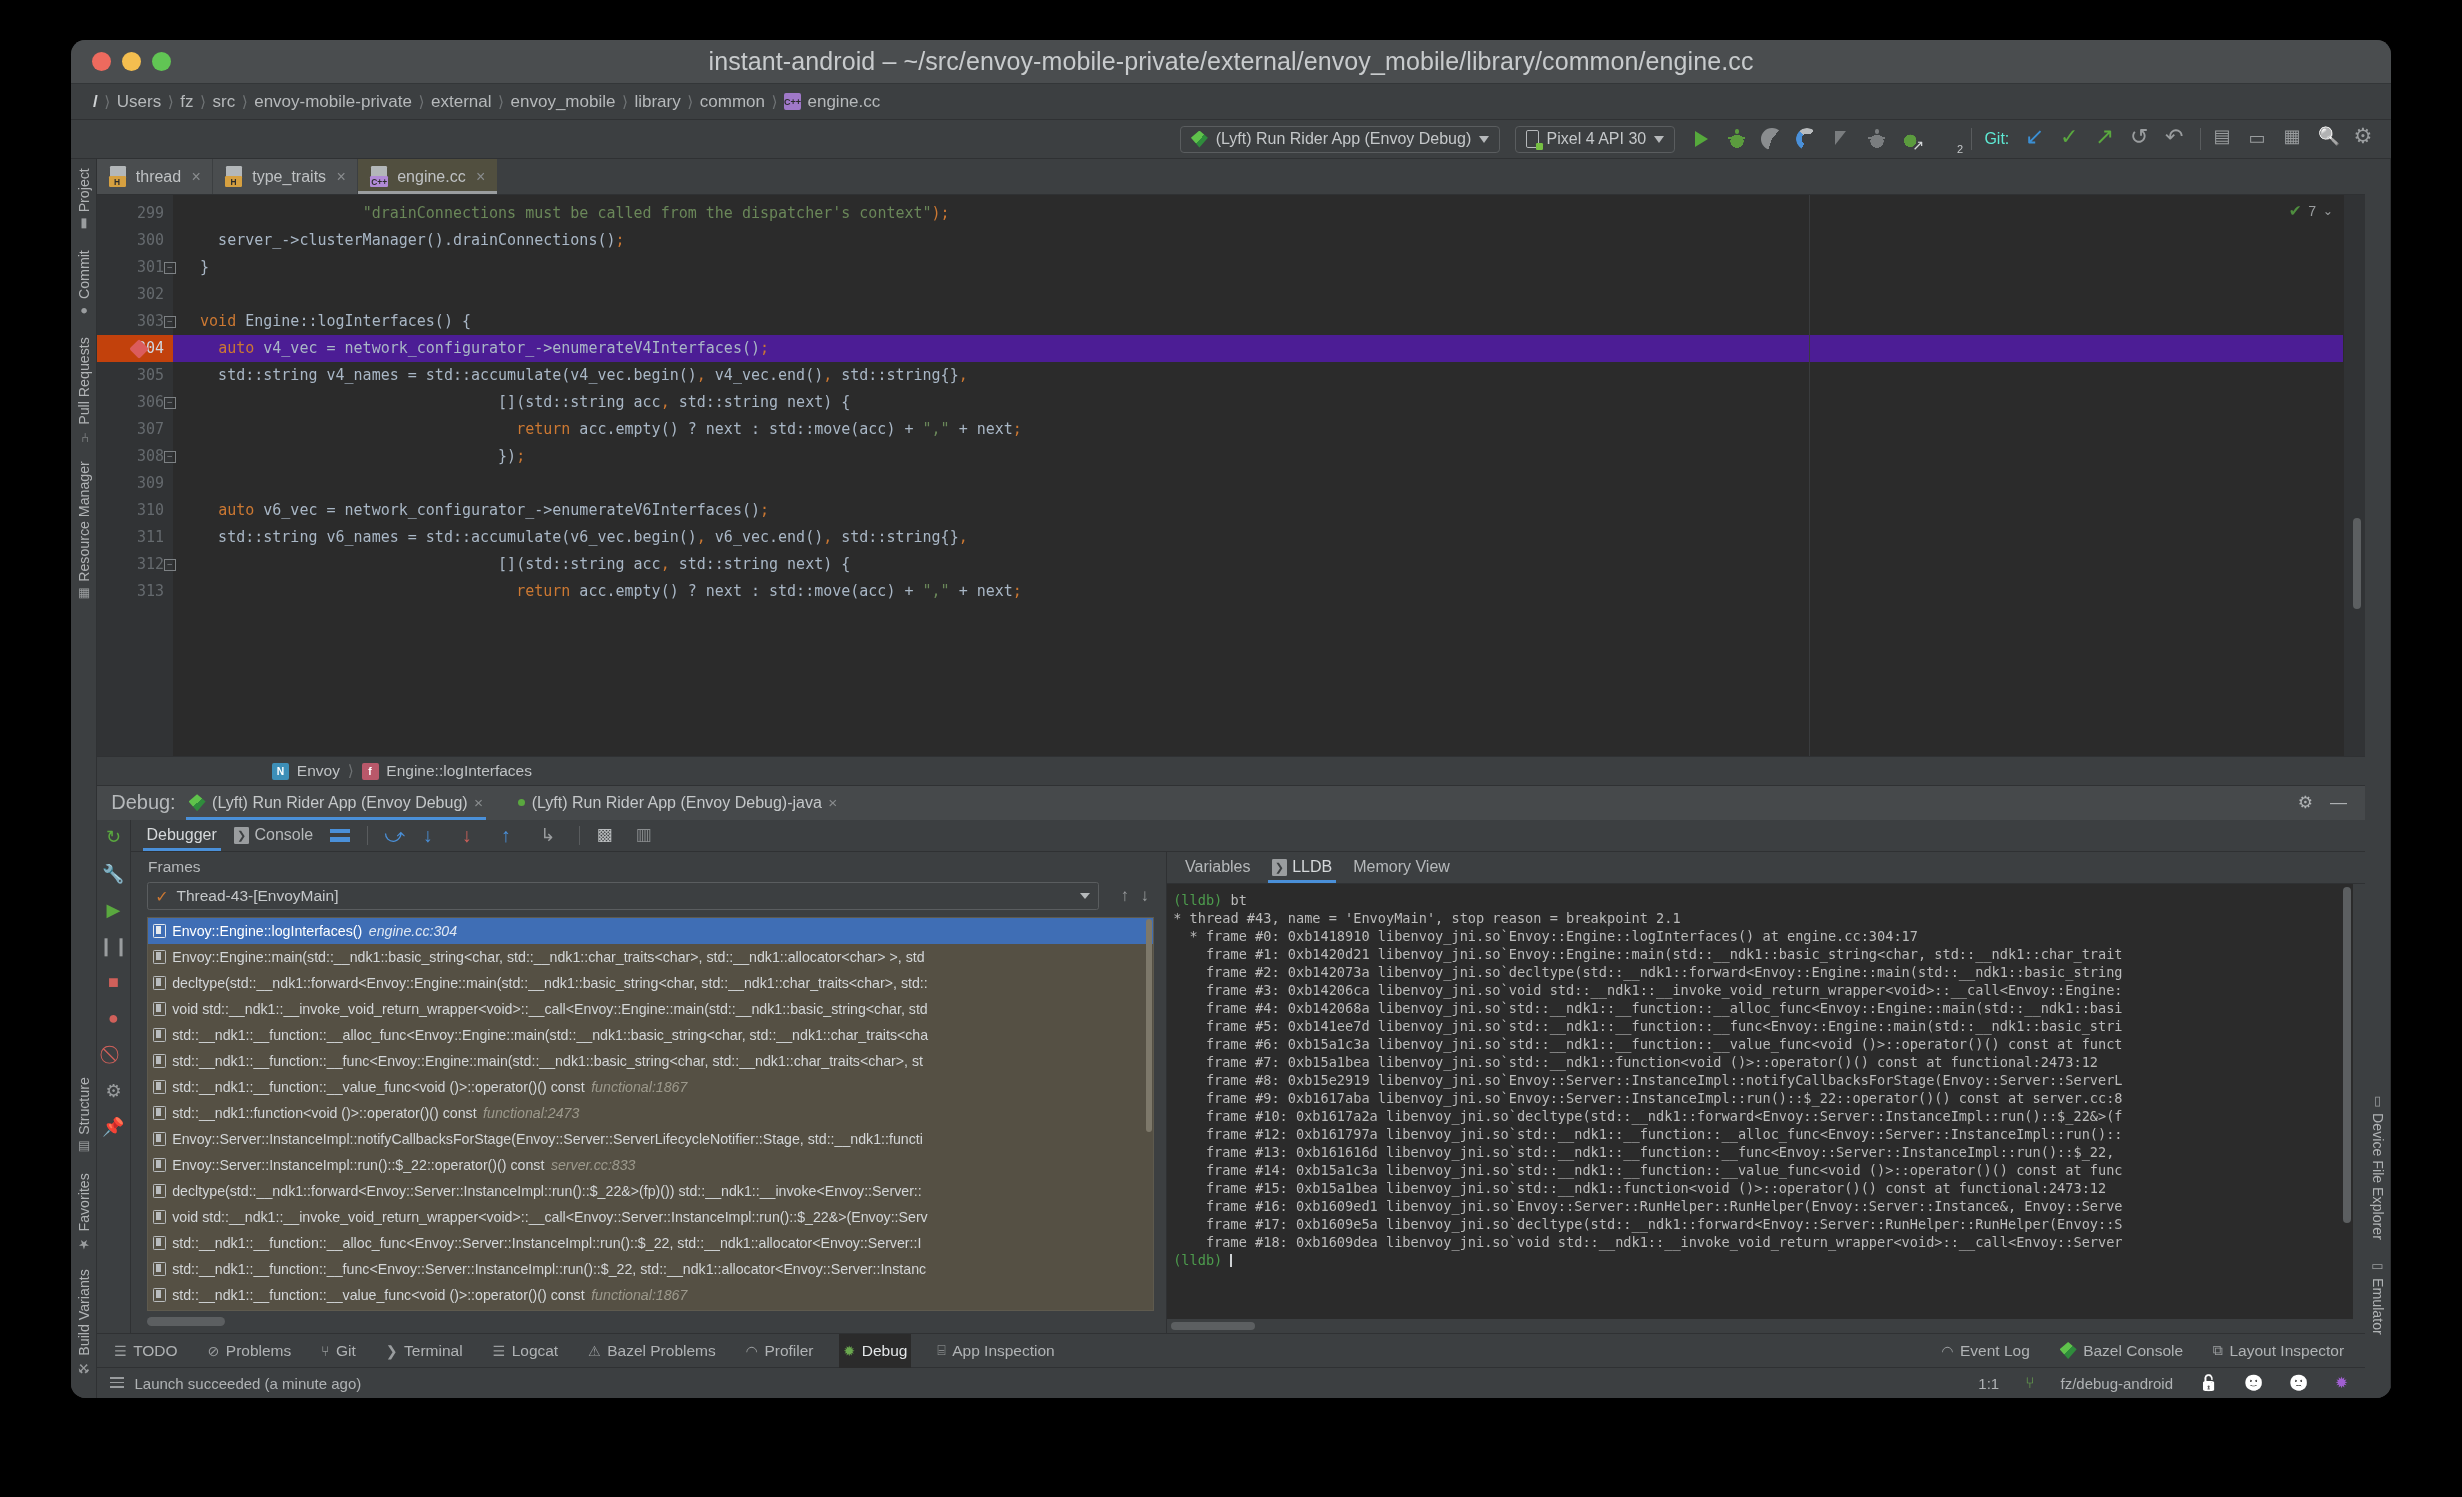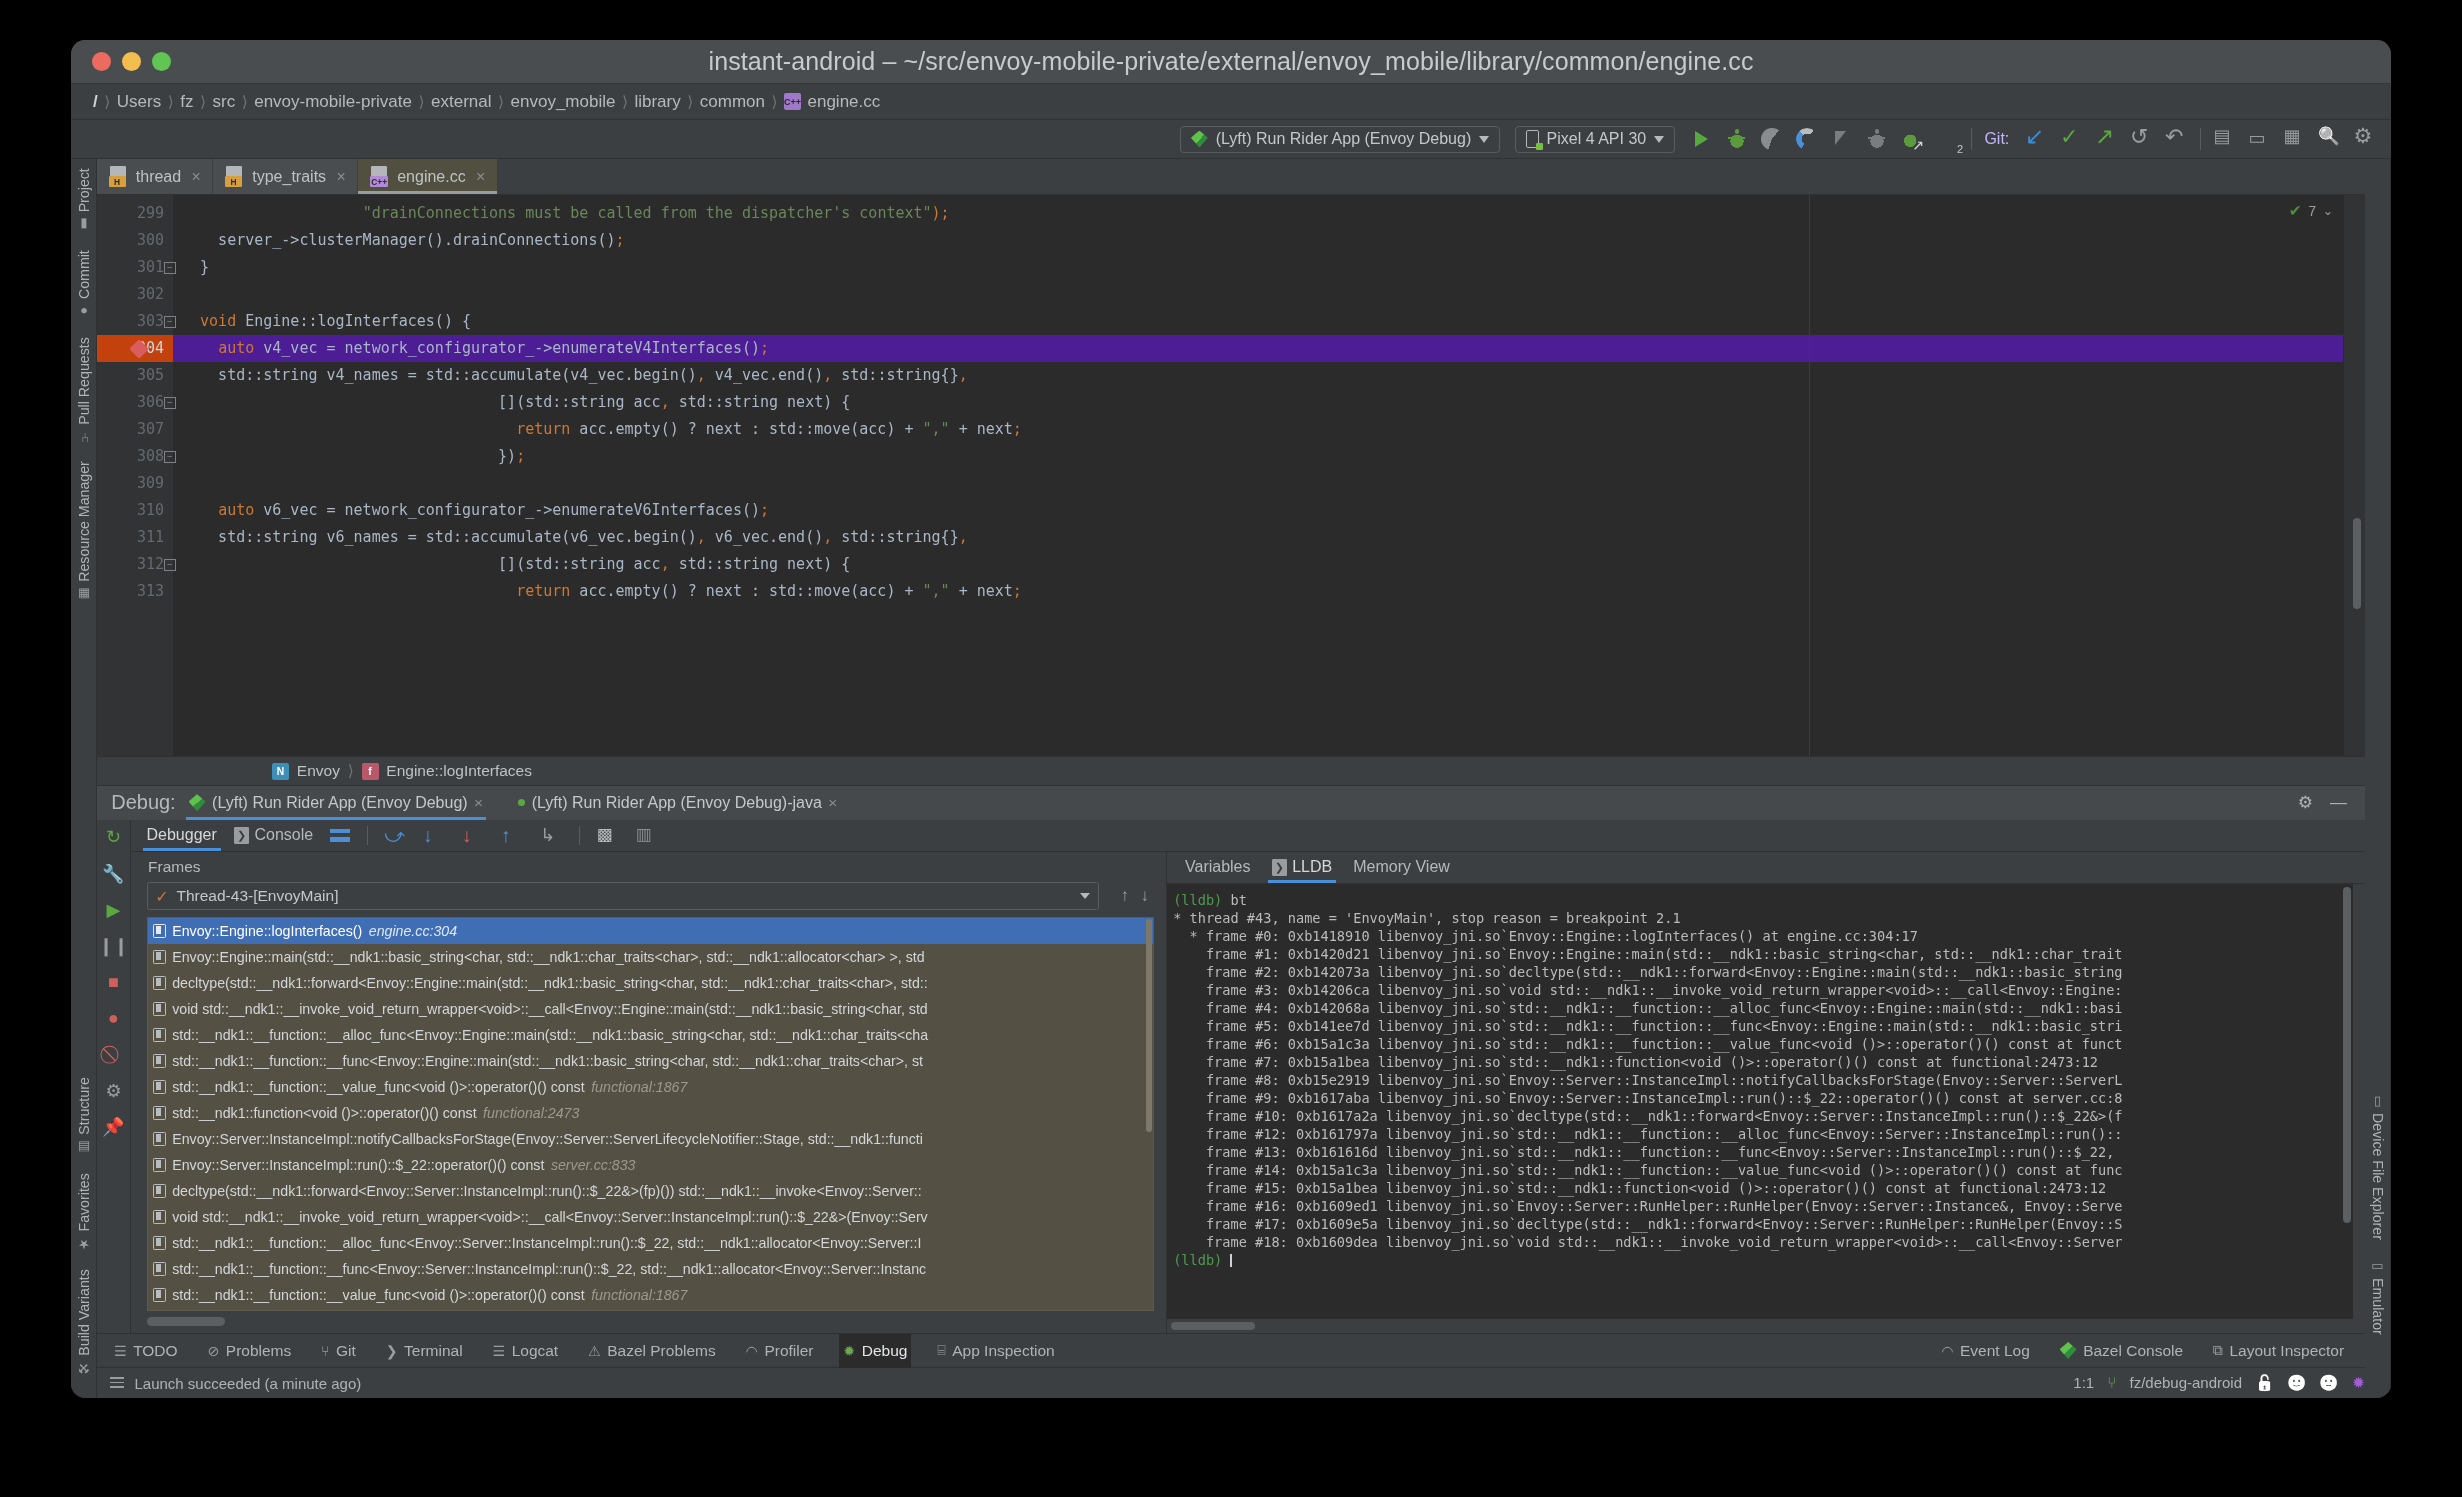--- a/index.html
+++ b/index.html
@@ -104,21 +104,21 @@
       -webkit-mask: radial-gradient(circle, transparent 0 34%, #000 35%);
               mask: radial-gradient(circle, transparent 0 34%, #000 35%); }
   .ico-cursor::before { content:''; position:absolute; left:3.9px;top:2.6px;
       width:0;height:0;border-left:11.6px solid #7a7d7f;border-bottom:14.2px solid transparent; }
   .ico-bug-arrow { background: radial-gradient(circle at 42% 58%, #5b9b3e 0 34%, transparent 35%); }
   .ico-bug-arrow::after { content:'↗'; position:absolute; right:-1.3px; bottom:-2.6px; color:#d6d9db; font-size:14.2px; }
   .ico-stop { background: #d0605a; width: 17px; height: 17px; border-radius: 1.3px; margin-top:2.6px;}
   .ico-stop-wrap { position: relative; }
   .ico-stop-wrap .sub { position:absolute; right:-5.2px; bottom:-4.5px; font-size:11px; color:#c5c8ca;}
   .tb-div { width: 0.6px; height: 22px; background: #595c5e; }
-  .git-label { font-size: 16px; color: #c4b5fd; margin-right: 2.6px; }
+  .git-label { font-size: 16px; color: #5eead4; margin-right: 2.6px; }
   .ico-upd::before { content:'↙'; position:absolute; left:0;top:-5.2px; font-size:23px; color:#3b8fd4; }
   .ico-check::before { content:'✓'; position:absolute; left:0;top:-3.9px; font-size:22px; color:#5aa83f; }
   .ico-push::before { content:'↗'; position:absolute; left:0;top:-5.2px; font-size:23px; color:#5aa83f; }
   .ico-hist::before { content:'↺'; position:absolute; left:0;top:-4.5px; font-size:22px; color:#9a9d9f; }
   .ico-undo::before { content:'↶'; position:absolute; left:0;top:-4.5px; font-size:22px; color:#9a9d9f; }
   .ico-build::before { content:'▤'; position:absolute; left:0;top:-2.6px; font-size:18px; color:#9a9d9f; }
   .ico-avd::before { content:'▭'; position:absolute; left:0;top:-1.3px; font-size:18px; color:#9a9d9f; }
   .ico-sdk::before { content:'▦'; position:absolute; left:0;top:-2.6px; font-size:18px; color:#9a9d9f; }
   .ico-search::before { content:'🔍'; position:absolute; left:0;top:-1.9px; font-size:17.5px; filter: grayscale(1) brightness(1.7); }
   .ico-gear::before { content:'⚙'; position:absolute; left:0;top:-3.9px; font-size:21px; color:#9a9d9f; }
@@ -369,21 +369,21 @@
   .twb-right { margin-left: auto; display: flex; align-items: center; gap: 22px; margin-right: 17px; }
   .twb-ico { font-size: 14.2px; color: #9a9d9f; }
 
   .statusbar {
     height: 31px; flex: 0 0 31px; background: #3c3f41;
     display: flex; align-items: center; padding-left: 13px;
     font-size: 15px; color: #b0b3b5; border-top: 0.6px solid #2f3133;
   }
   .sb-hamburger { width: 14.2px; height: 11.6px; margin-right: 10.3px;
       background: repeating-linear-gradient(#9a9d9f 0 1.9px, transparent 1.9px 4.5px); }
-  .sb-right { margin-left: auto; display: flex; align-items: flex-start; gap: 13px; }
+  .sb-right { margin-left: auto; display: flex; align-items: center; gap: 26px; margin-right: 17px; }
   .branch-ico { color: #6aa84f; font-size: 15.5px; }
   .emoji { font-size: 15.5px; filter: grayscale(1) brightness(1.55); }
   .bug-purple { color: #a05fd0; font-size: 15.5px; }
 </style>
 </head>
 <body>
 
 <div class="desktop">
   <div class="window">
 

